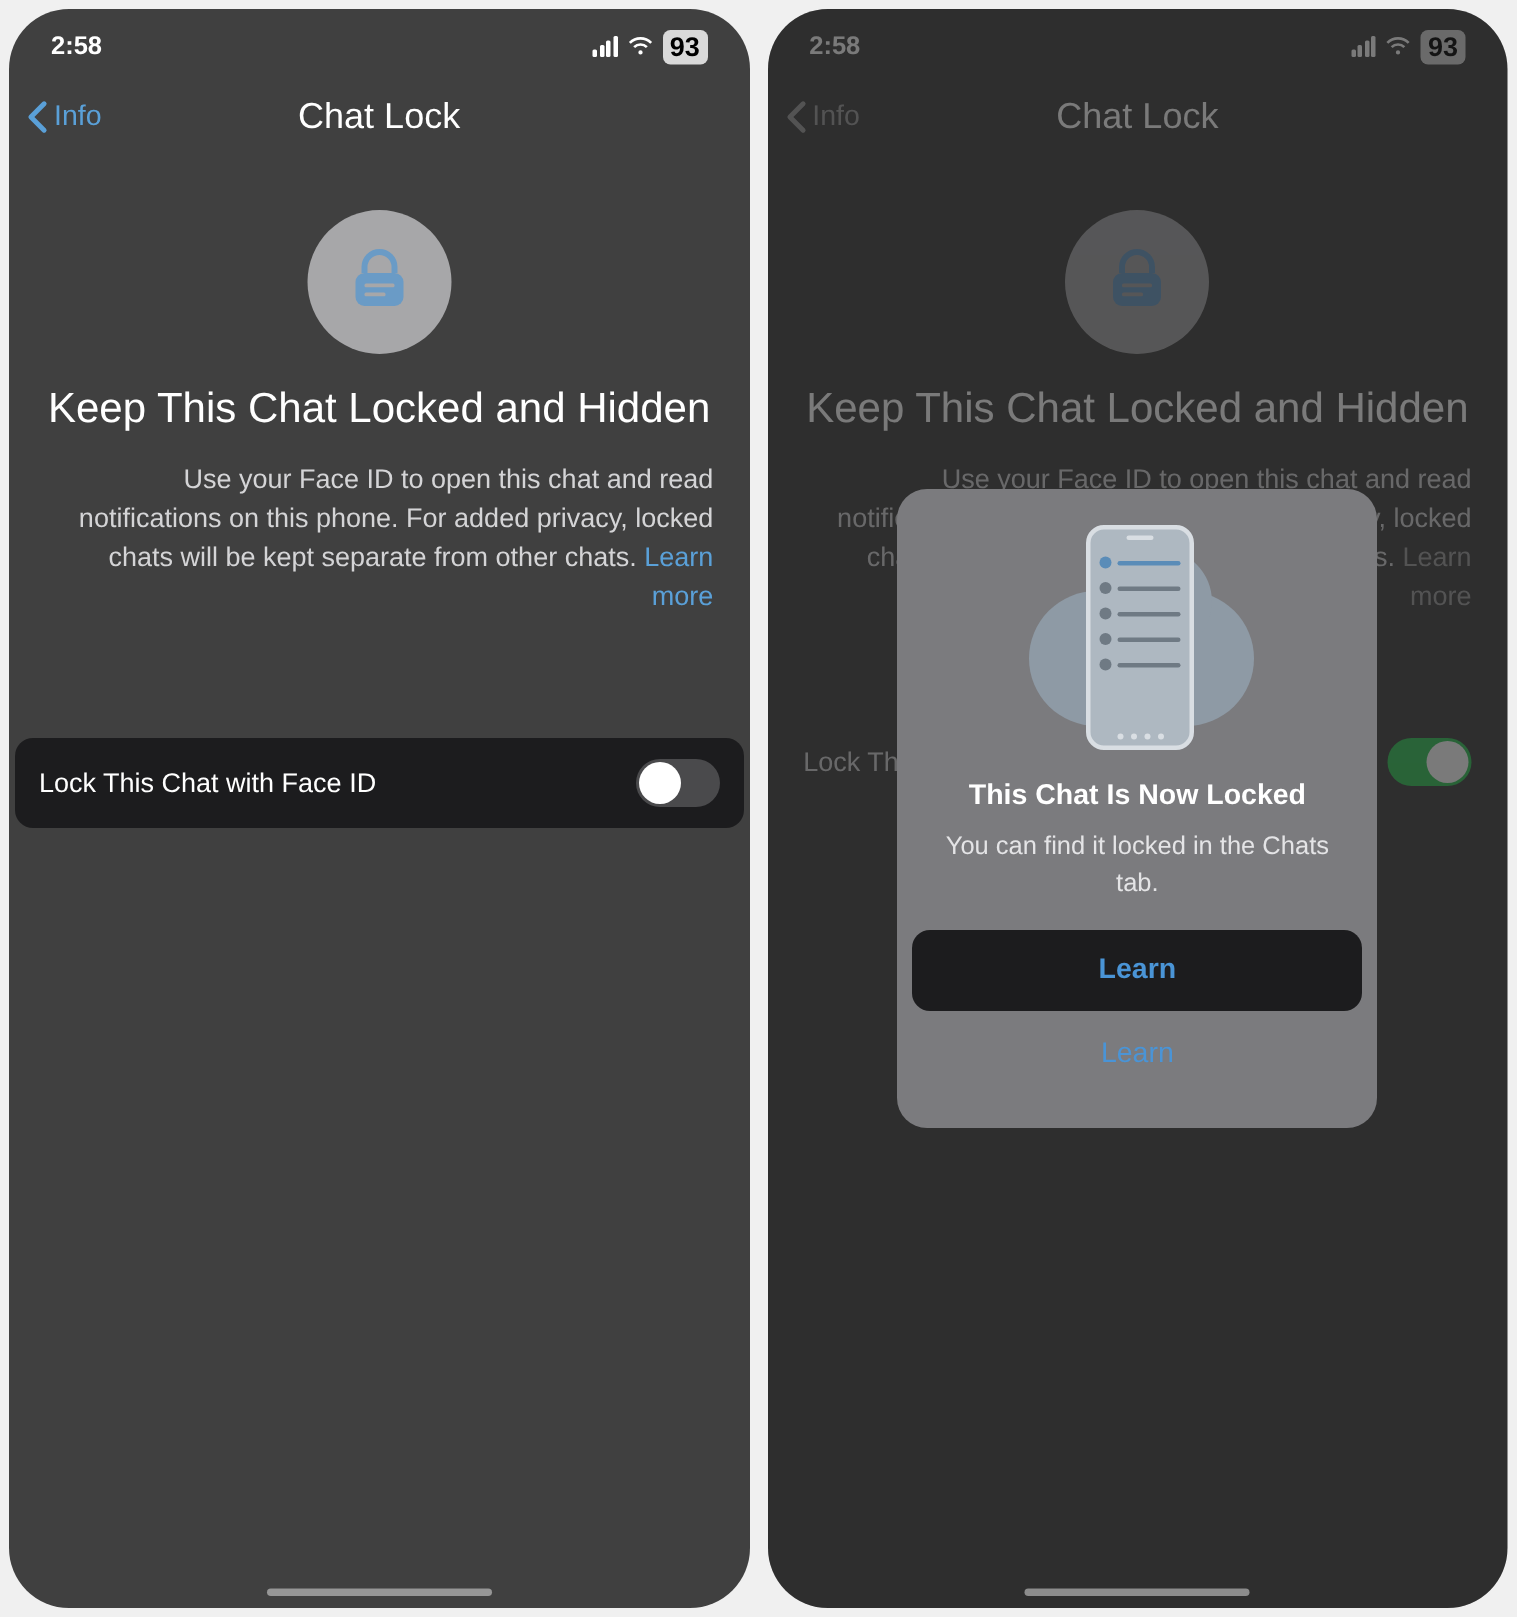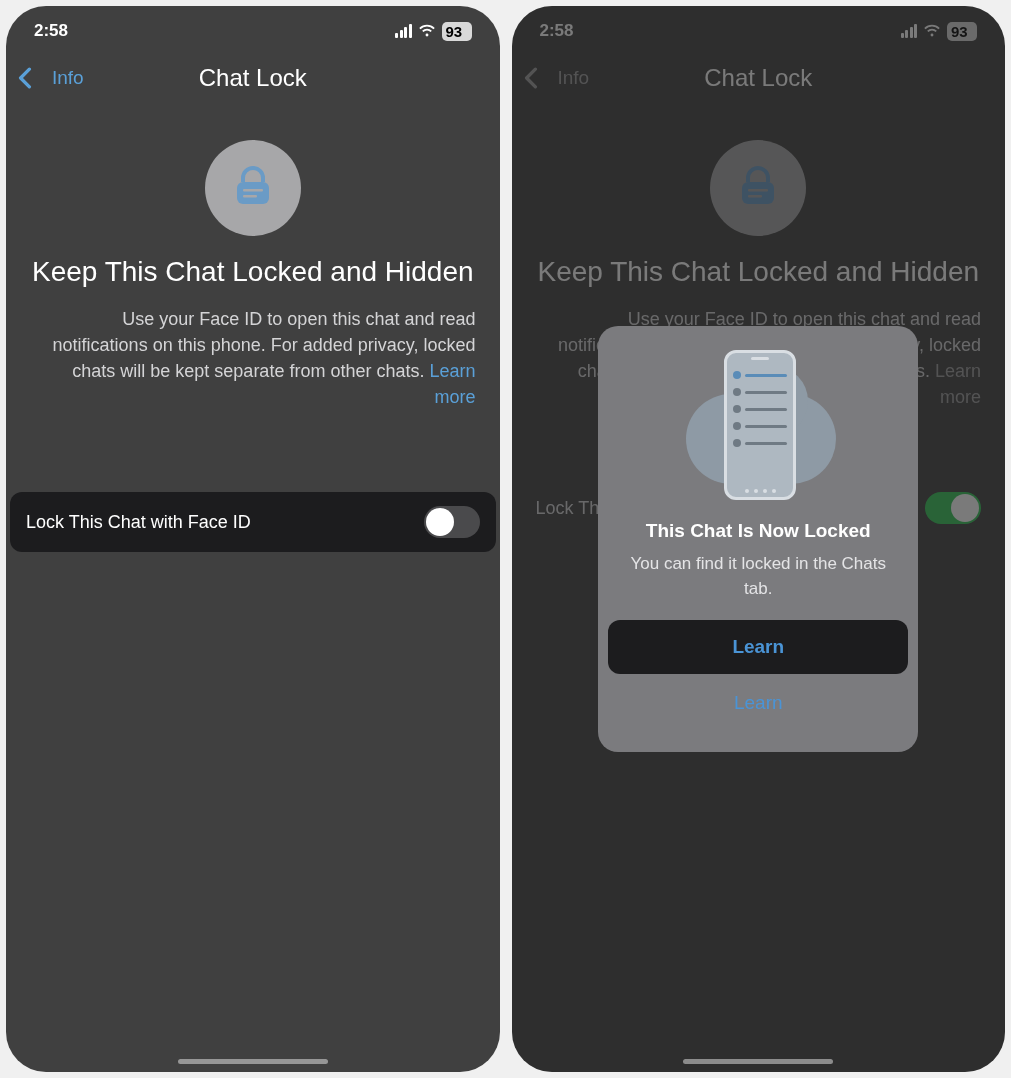--- a/index.html
+++ b/index.html
@@ -57,37 +57,38 @@
     .signal-bar:nth-child(4) { height: 14px; }
     .wifi-icon {
       width: 18px;
       height: 14px;
     }
     .battery-badge {
       background: #d9d9d9;
       color: #000;
       border-radius: 5px;
       padding: 1px 4px;
-      font-size: 15px;
+      font-size: 18px;
       font-weight: 700;
       min-width: 30px;
+      text-align: center;
     }
     .nav-header {
       height: 44px;
       display: flex;
       align-items: center;
       position: relative;
       padding: 0 12px;
     }
     .back-btn {
       display: flex;
       align-items: center;
       color: #5aa0d8;
       font-size: 19px;
-      gap: 20px;
+      gap: 4px;
       cursor: pointer;
     }
     .chevron-left {
       width: 14px;
       height: 22px;
     }
     .header-title {
       position: absolute;
       left: 50%;
       transform: translateX(-50%);

